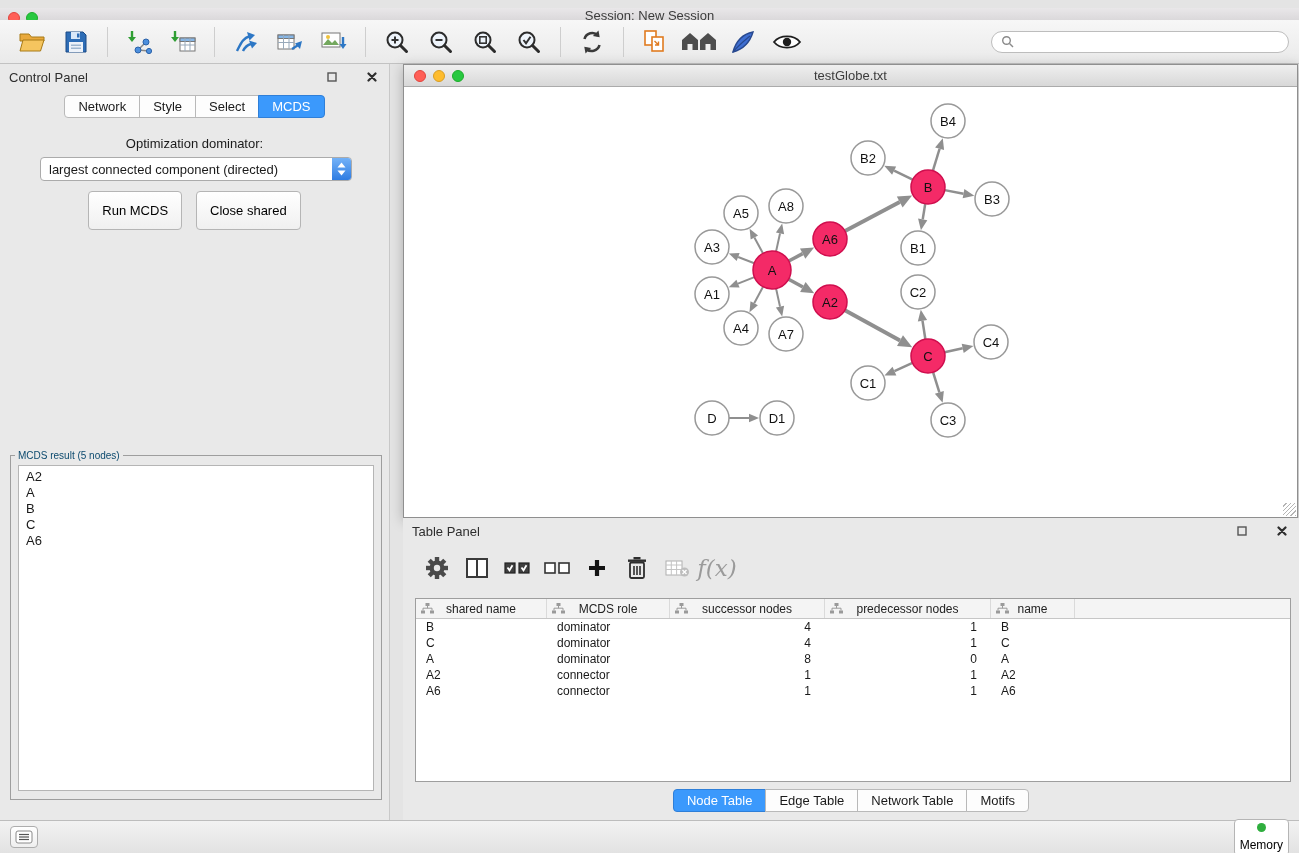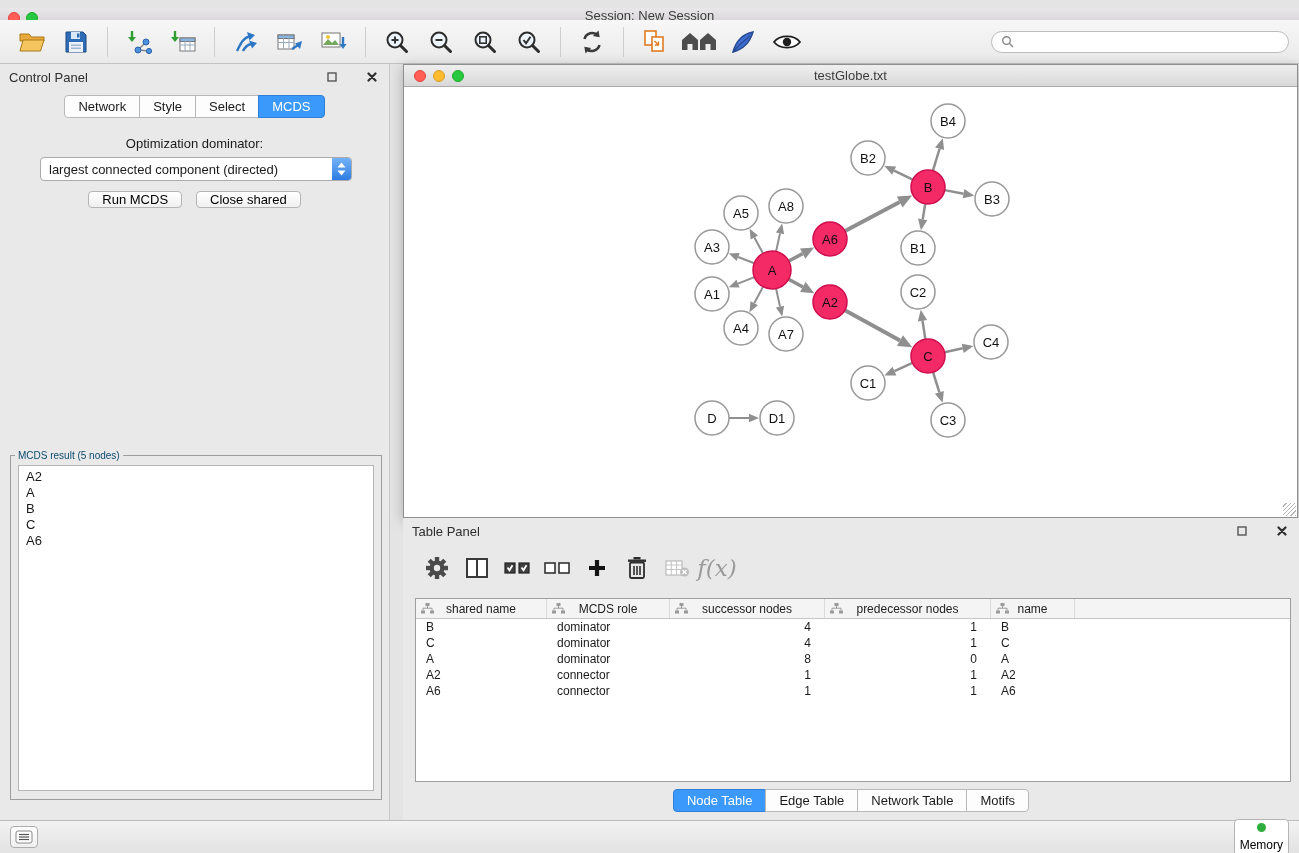--- a/index.html
+++ b/index.html
@@ -68,21 +68,21 @@
     background: #fff; border: 1px solid #ababab; border-radius: 4px;
     display: flex; align-items: center; cursor: pointer;
   }
   .dd-text { flex: 1; padding: 0 8px; font-size: 13px; white-space: nowrap; overflow: hidden; }
   .dd-stepper { width: 19px; height: 22px; border-radius: 0 3px 3px 0;
     background: linear-gradient(#73b2f8, #2e7ce2);
     display: flex; flex-direction: column; align-items: center; justify-content: center; gap: 2px; }
   #cp-buttons { position: absolute; top: 127px; width: 100%;
     display: flex; justify-content: center; gap: 14px; }
   .push-btn { background: linear-gradient(#ffffff, #f0f0f0); border: 1px solid #b5b5b5;
-    border-radius: 4px; font-size: 13px; padding: 0 13px; cursor: pointer;
+    border-radius: 4px; font-size: 13px; padding: 11px 13px; cursor: pointer;
     font-family: "Liberation Sans", "DejaVu Sans", sans-serif; }
 
   #cp-fieldset { position: absolute; top: 386px; left: 10px; width: 372px; height: 350px;
     border: 1px solid #9e9e9e; }
   #cp-fieldset legend { font-size: 10px; padding: 0 3px; margin-left: 4px; color: #0c4a6e; }
   #result-list { position: absolute; top: 4px; left: 7px; right: 7px; bottom: 8px;
     background: #fff; border: 1px solid #b5b5b5; padding: 3px 7px;
     font-size: 13px; line-height: 16px; overflow: hidden; }
 
   

